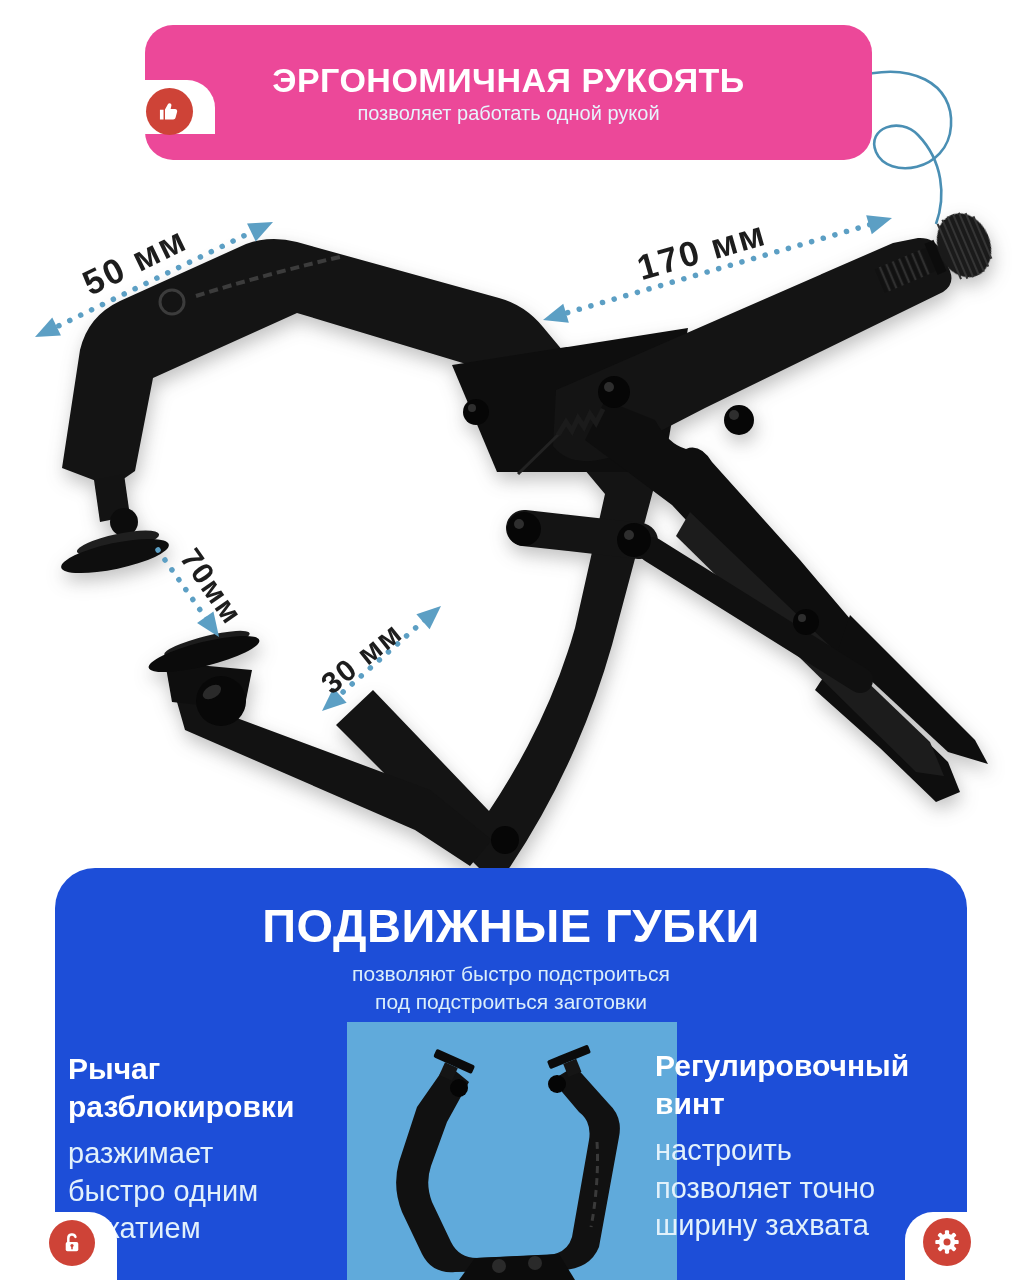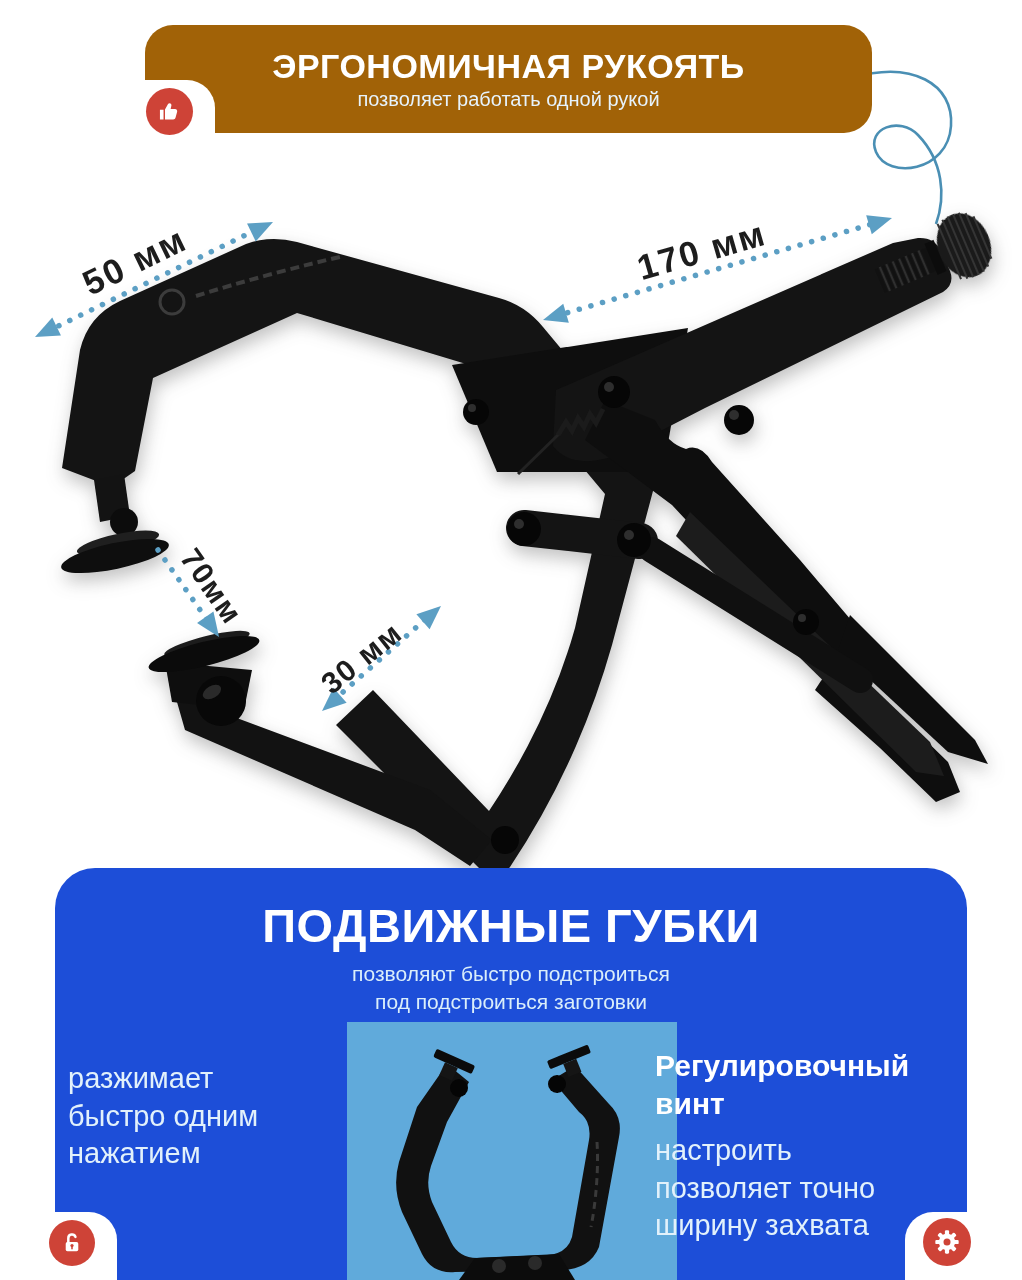--- a/index.html
+++ b/index.html
@@ -1,21 +1,21 @@
 <!DOCTYPE html>
 <html><head>
 <meta charset="utf-8">
 <style>
   html,body{margin:0;padding:0;background:#ffffff;}
   #stage{position:relative;width:1022px;height:1280px;background:#ffffff;overflow:hidden;
          font-family:"Liberation Sans",sans-serif;}
   .abs{position:absolute;}
 
   
-  #top-banner{left:145px;top:25px;width:727px;height:108px;background:#a16207;border-radius:28px;
+  #top-banner{left:145px;top:25px;width:727px;height:135px;background:#ec4899;border-radius:28px;
               display:flex;flex-direction:column;align-items:center;justify-content:center;gap:2px;}
   #top-banner .t1{color:#ffffff;font-weight:800;font-size:34px;letter-spacing:.5px;}
   #top-banner .t2{color:#E7F3FC;font-weight:400;font-size:20px;}
   .notch{background:#ffffff;}
   #notch-top{left:145px;top:80px;width:70px;height:54px;border-radius:0 28px 0 0;}
   .badge{border-radius:50%;background:#CE4337;display:flex;align-items:center;justify-content:center;}
   #badge-thumb{left:146px;top:88px;width:47px;height:47px;}
 
   
   #panel{left:55px;top:868px;width:912px;height:412px;background:#1d4ed8;border-radius:40px 40px 0 0;}
@@ -211,20 +211,24 @@
         <circle cx="112" cy="66" r="9" fill="#050505"></circle>
         <circle cx="210" cy="62" r="9" fill="#050505"></circle>
         <polygon fill="#0c0c0c" points="128,236 212,232 228,258 112,258"></polygon>
         <circle cx="152" cy="244" r="7" fill="#2a2a2a"></circle>
         <circle cx="188" cy="241" r="7" fill="#2a2a2a"></circle>
         <path d="M 250,120 C 252,150 248,185 244,205" stroke="#3a3a3a" stroke-width="3" fill="none" stroke-dasharray="7 5"></path>
       </svg>
     </div>
 
     <div id="feature-left" class="abs feature">
+      <div class="fh">
+        <div>Рычаг</div>
+        <div>разблокировки</div>
+      </div>
       <div class="fb">
         <div>разжимает</div>
         <div>быстро одним</div>
         <div>нажатием</div>
       </div>
     </div>
 
     <div id="feature-right" class="abs feature">
       <div class="fh">
         <div>Регулировочный</div>

